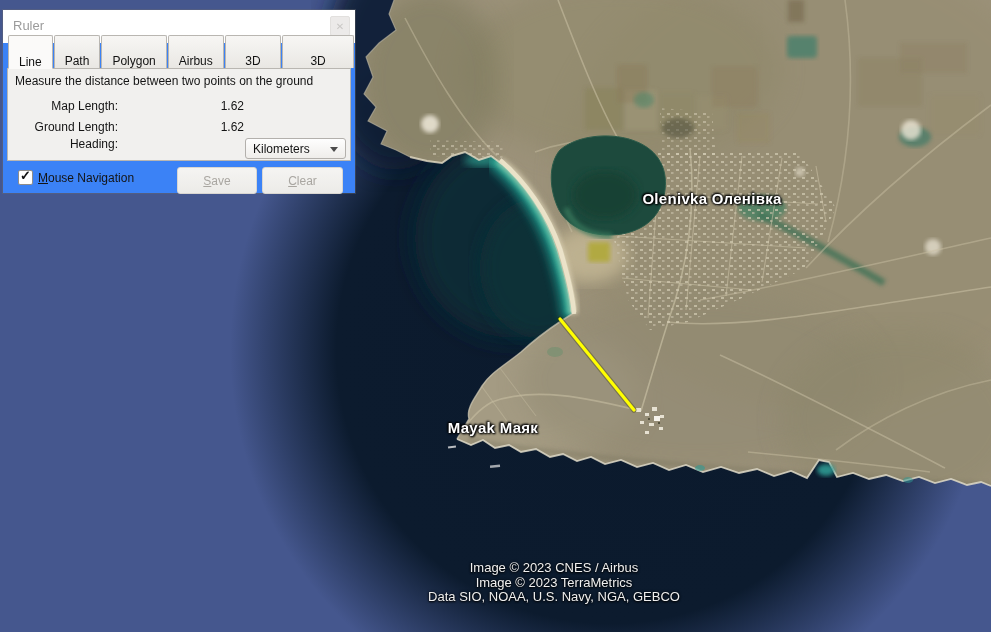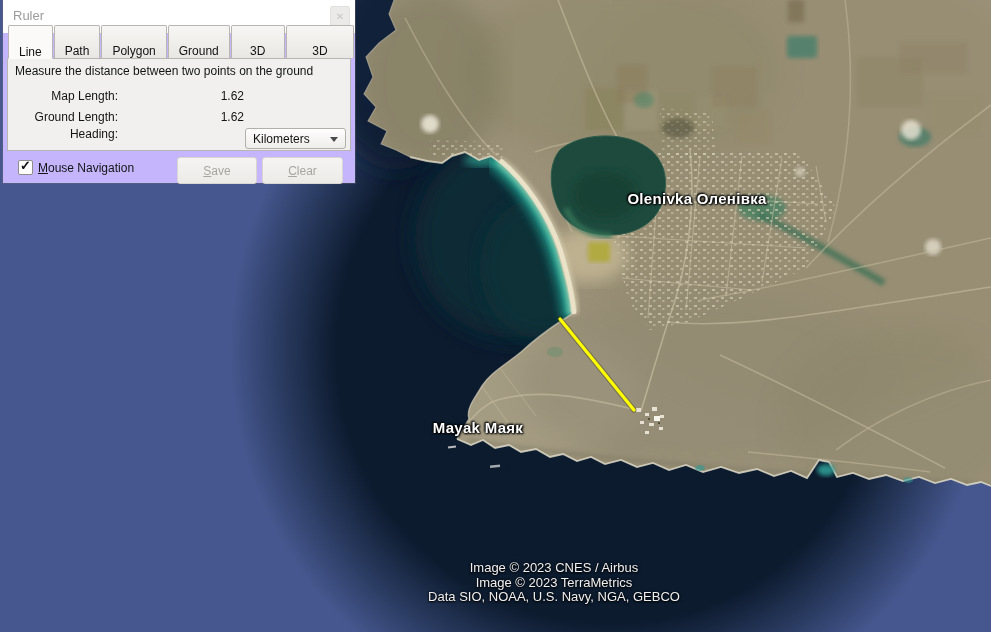--- a/index.html
+++ b/index.html
@@ -3,27 +3,27 @@
 <meta charset="utf-8">
 <style>
   html,body{margin:0;padding:0;background:#222;}
   .stage{position:relative;width:991px;height:632px;overflow:hidden;
          font-family:"Liberation Sans",sans-serif;background:#45578e;}
   svg.map{position:absolute;left:0;top:0;}
 
   
   .place-label{position:absolute;transform:translate(-50%,-50%);color:#fff;
     font-size:15px;font-weight:700;letter-spacing:.3px;white-space:nowrap;
-    text-shadow:0 0 3px #000,0 0 3px #000,1px 1px 2px #000,-1px -1px 2px #000;}
+    text-shadow:0 0 3px #000,0 0 3px #000,1px 1px 2px #000,-1px -1px 2px #000;margin-left:15px;}
   .attribution{position:absolute;left:554px;top:561px;transform:translateX(-50%);
     text-align:center;color:#efefef;font-size:13px;line-height:14.5px;white-space:nowrap;
     text-shadow:0 1px 2px #000,0 0 3px rgba(0,0,0,.85);}
 
   
-  .dialog{position:absolute;left:3px;top:0;width:352px;height:183px;background:#c4b5fd;
+  .dialog{position:absolute;left:3px;top:10px;width:352px;height:183px;background:#3b82f6;
     font-size:12px;color:#141414;box-shadow:0 0 0 1px rgba(110,110,110,.35);}
   .titlebar{position:absolute;left:0;top:0;right:0;height:33px;background:#ffffff;}
   .title{position:absolute;left:10px;top:8px;font-size:13px;color:#9b9b9b;}
   .close{position:absolute;right:5px;top:6px;width:20px;height:20px;background:#eceae9;
     border:1px solid #e2e0de;border-radius:2px;color:#c9c7c5;font-size:10px;line-height:17px;
     text-align:center;padding:0;font-family:inherit;}
   .tabs{position:absolute;left:5px;top:35px;height:23px;display:flex;align-items:flex-end;}
   .tab{box-sizing:border-box;height:20px;margin-right:1px;padding:16px 10px;
     background:linear-gradient(#f7f6f4,#e9e7e3);border:1px solid #b9b6b1;border-bottom:none;
     border-radius:2px 2px 0 0;font-size:12px;line-height:18px;color:#121212;font-family:inherit;}
@@ -257,21 +257,21 @@
   <div class="dialog">
     <div class="titlebar">
       <span class="title">Ruler</span>
       <button class="close"><span>✕</span></button>
     </div>
 
     <div class="tabs">
       <button class="tab active">Line</button>
       <button class="tab">Path</button>
       <button class="tab">Polygon</button>
-      <button class="tab">Ground</button>
+      <button class="tab">Airbus</button>
       <button class="tab">3D path</button>
       <button class="tab">3D polygon</button>
     </div>
 
     <div class="content">
       <div class="desc">Measure the distance between two points on the ground</div>
 
       <div class="row r1">
         <span class="flabel">Map Length:</span>
         <span class="fvalue">1.62</span>

